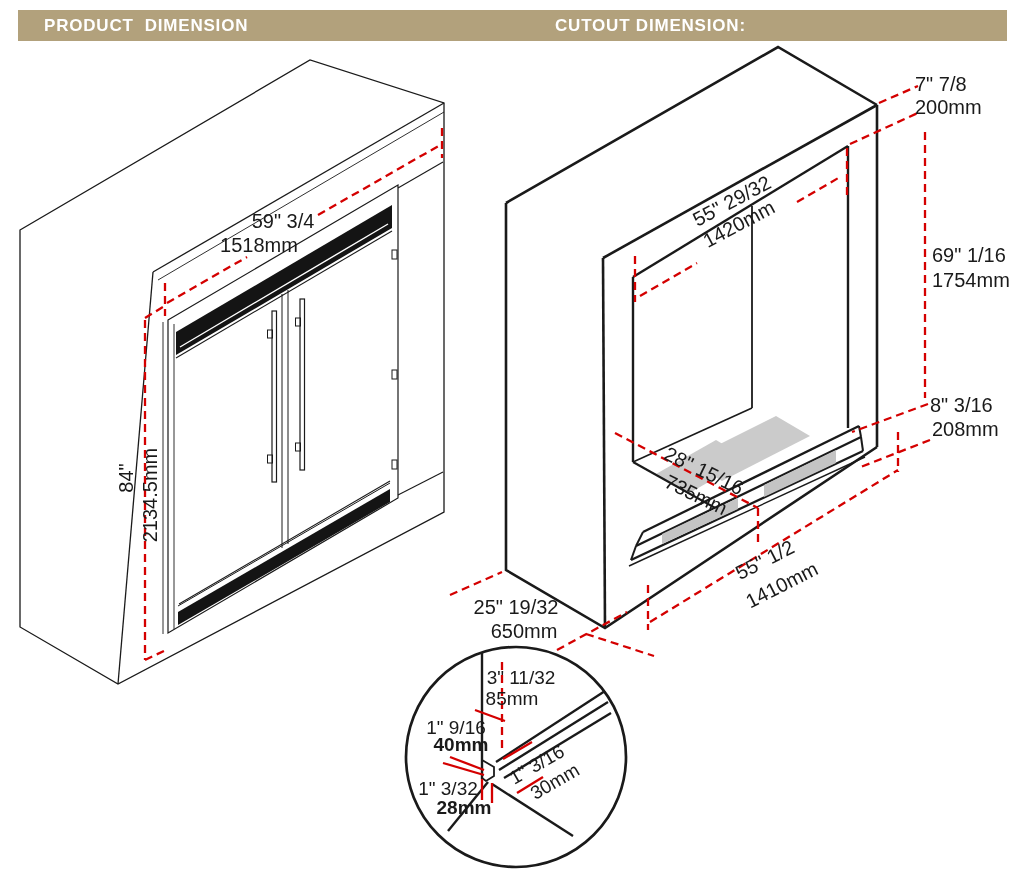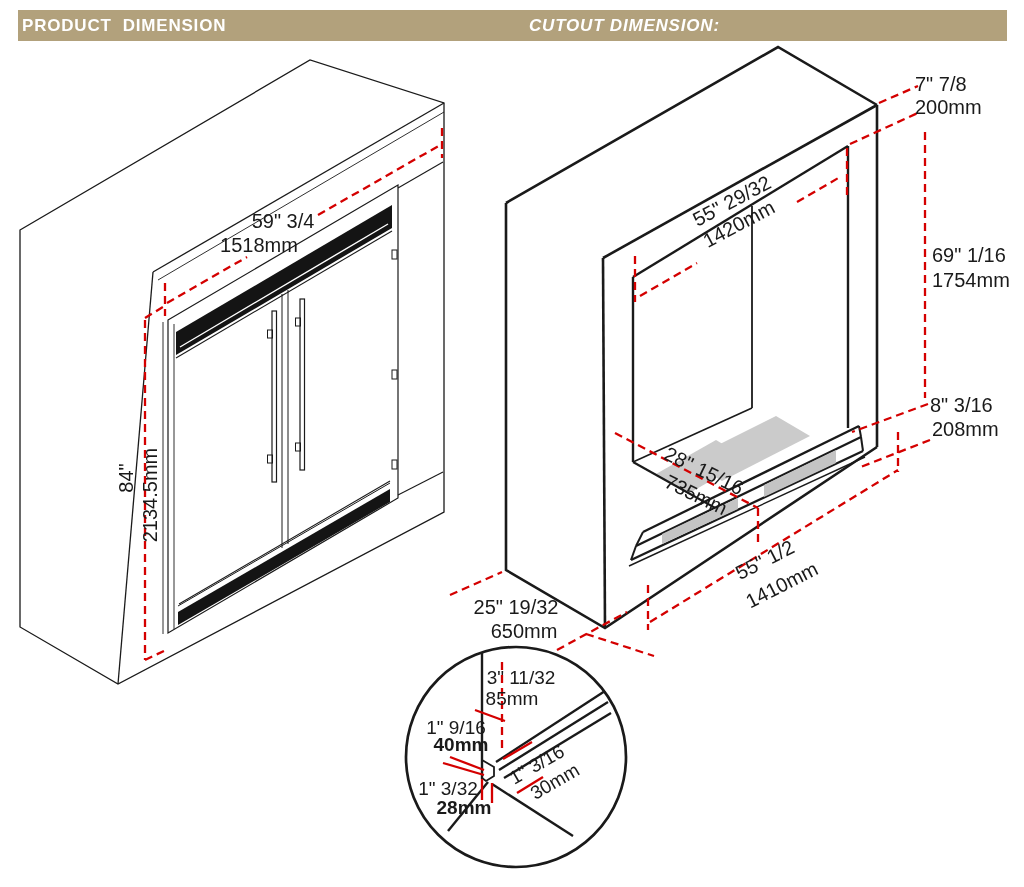--- a/index.html
+++ b/index.html
@@ -1,22 +1,22 @@
 <!DOCTYPE html>
 <html><head>
 <meta charset="utf-8">
 <style>
   html,body{margin:0;padding:0;background:#ffffff;}
   #page{position:relative;width:1024px;height:887px;background:#ffffff;overflow:hidden;
         font-family:"Liberation Sans", sans-serif;}
   #title-bar{position:absolute;left:18px;top:10px;width:989px;height:31px;background:#b2a17c;}
   .bar-label{position:absolute;top:0;height:31px;line-height:31px;color:#ffffff;
              font-weight:700;font-size:17px;letter-spacing:.8px;white-space:pre;}
-  #product-title{left:4px;}
-  #cutout-title{left:511px;font-style:italic;}
+  #product-title{left:26px;}
+  #cutout-title{left:537px;}
   svg{position:absolute;left:0;top:0;}
   .blk{stroke:#1a1a1a;fill:none;}
   .red{stroke:#d40000;fill:none;stroke-width:2.3;}
   .dash{stroke-dasharray:8 5;}
   text{fill:#1a1a1a;font-family:"Liberation Sans",sans-serif;font-size:20px;}
   .dim-sm{font-size:19px;}
   .b{font-weight:700;}
 </style>
 </head>
 <body>

